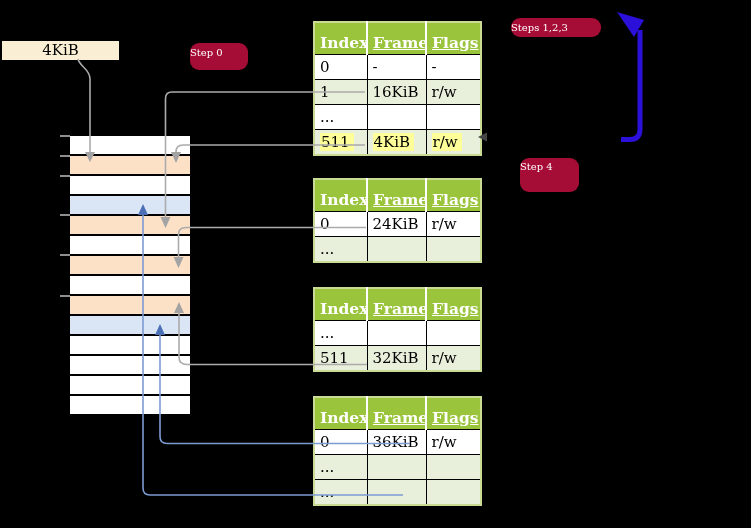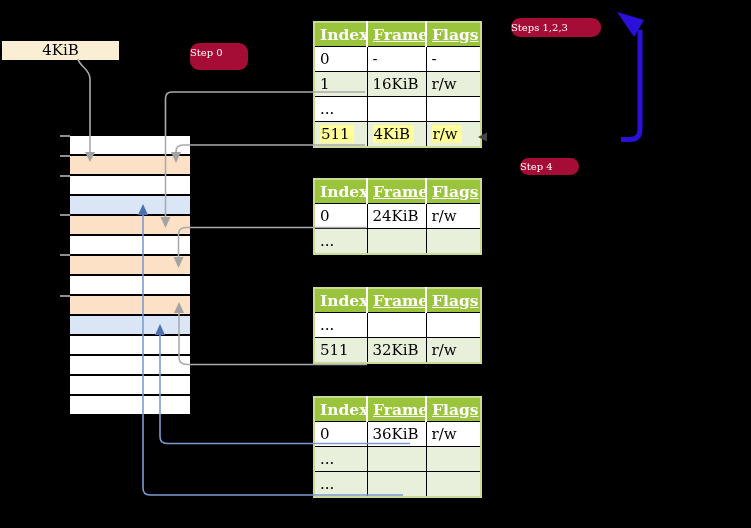--- a/index.html
+++ b/index.html
@@ -9,26 +9,26 @@
   .framelabel{position:absolute;left:2px;top:41px;width:117px;height:19px;
               background:#FAEFD4;color:#000;font-size:15px;line-height:19px;text-align:center;}
   
   .badge{position:absolute;color:#fff;font-size:10px;line-height:19px;text-align:left;
          border-radius:9px;box-sizing:border-box;white-space:nowrap;}
   .badge.red{background:#A60D36;}
   .badge.blue{background:#4629E0;}
   #badge-step0{left:190px;top:43px;width:58px;height:27px;}
   #badge-steps123{left:511px;top:18px;width:90px;height:19px;}
   #badge-steps1234{left:650px;top:19px;width:101px;height:19px;}
-  #badge-step4{left:520px;top:158px;width:59px;height:17px;line-height:18px;}
+  #badge-step4{left:520px;top:158px;width:59px;height:34px;line-height:18px;}
   
   table.pt{position:absolute;border-collapse:collapse;table-layout:fixed;width:167px;
            border:2px solid #C9DB94;}
   table.pt th{background:#9AC43C;color:#fff;font-weight:bold;font-size:15.5px;
-              text-align:left;padding:1px 0 1px 5px;height:21px;overflow:hidden;}
+              text-align:left;padding:9px 0 1px 5px;height:21px;overflow:hidden;}
   table.pt th + th{border-left:2px solid #fff;text-decoration:underline;}
   table.pt td{background:#fff;color:#000;font-size:15px;padding:0 0 0 5px;height:24px;
               border:1px solid #000;overflow:hidden;}
   table.pt tr.alt td{background:#E8EFDA;}
   #pt0{left:313px;top:21px;}
   #pt1{left:313px;top:178px;}
   #pt2{left:313px;top:287px;}
   #pt3{left:313px;top:396px;}
   .hl{background:#FFFF99;padding:0 4px 0 1px;}
   

